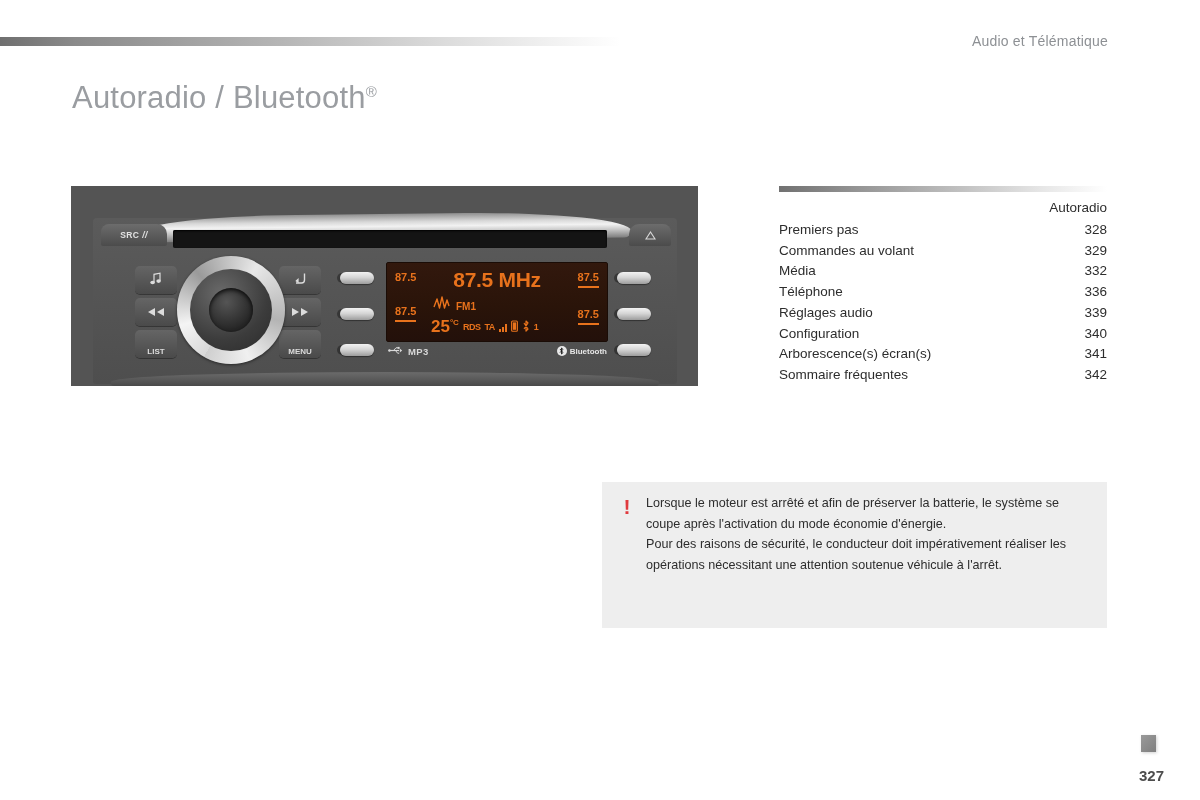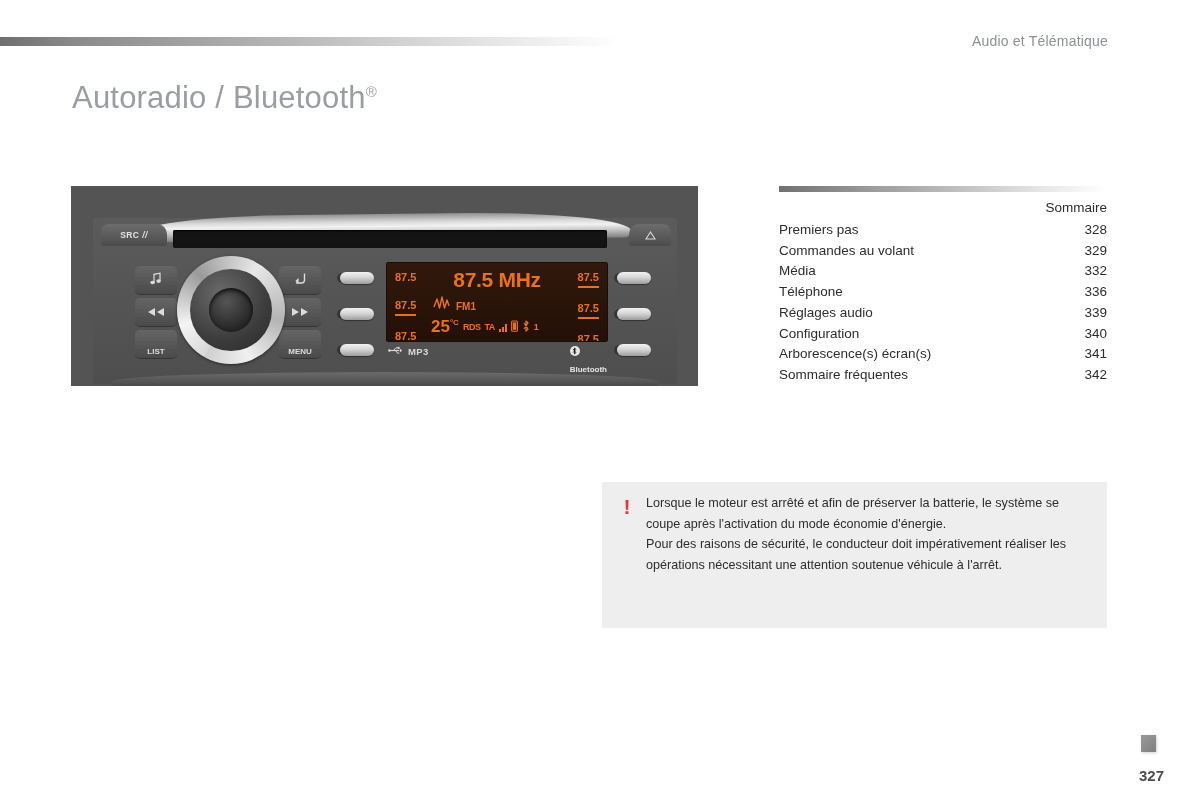--- a/index.html
+++ b/index.html
@@ -165,21 +165,21 @@
     width: 222px; height: 80px;
     background: linear-gradient(to bottom, #32180d 0%, #2a1409 55%, #23100a 100%);
     border: 1px solid #1a0c06;
     border-radius: 2px;
     color: #e8721c;
     overflow: hidden;
   }
   .lcd-presets {
     position: absolute;
     display: flex; flex-direction: column;
-    gap: 14px;
+    gap: 20px;
     font-size: 11px; font-weight: bold;
     line-height: 1.25;
   }
   .lcd-presets.left  { left: 8px;  top: 8px; align-items: flex-start; }
   .lcd-presets.right { right: 8px; top: 8px; align-items: flex-end; }
   .preset-underline { border-bottom: 2px solid #e8721c; padding-bottom: 1px; }
   .lcd-freq {
     position: absolute;
     left: 0; right: 0; top: 5px;
     text-align: center;
@@ -210,23 +210,23 @@
     position: absolute;
     left: 295px; top: 128px;
     display: flex; align-items: center; gap: 5px;
     color: #d8d8d8;
     font-size: 9.5px; font-weight: bold;
     letter-spacing: .4px;
   }
   .lcd-foot-right {
     position: absolute;
     right: 70px; top: 128px;
-    display: flex; align-items: flex-start; gap: 9px;
+    display: flex; align-items: flex-end; gap: 3px;
     color: #e6e6e6;
-    font-size: 8px; font-weight: bold; flex-direction: column;
+    font-size: 8px; font-weight: bold;
   }
   .bt-badge {
     width: 10px; height: 10px; border-radius: 50%;
     background: #e8e8e8;
     display: flex; align-items: center; justify-content: center;
   }
   .unit-lip {
     position: absolute;
     left: 18px; bottom: -2px;
     width: 548px; height: 14px;
@@ -455,21 +455,21 @@
         </span>
         <span>Bluetooth</span>
       </div>
 
       <div class="unit-lip"></div>
     </div>
   </div>
 
   <div class="toc-rule"></div>
   <div class="toc">
-    <div class="toc-head">Sommaire</div>
+    <div class="toc-head">Autoradio</div>
 
     <div class="toc-row">
       <span class="lbl">Premiers pas</span>
       <span class="pg">328</span>
     </div>
     <div class="toc-row">
       <span class="lbl">Commandes au volant</span>
       <span class="pg">329</span>
     </div>
     <div class="toc-row">

